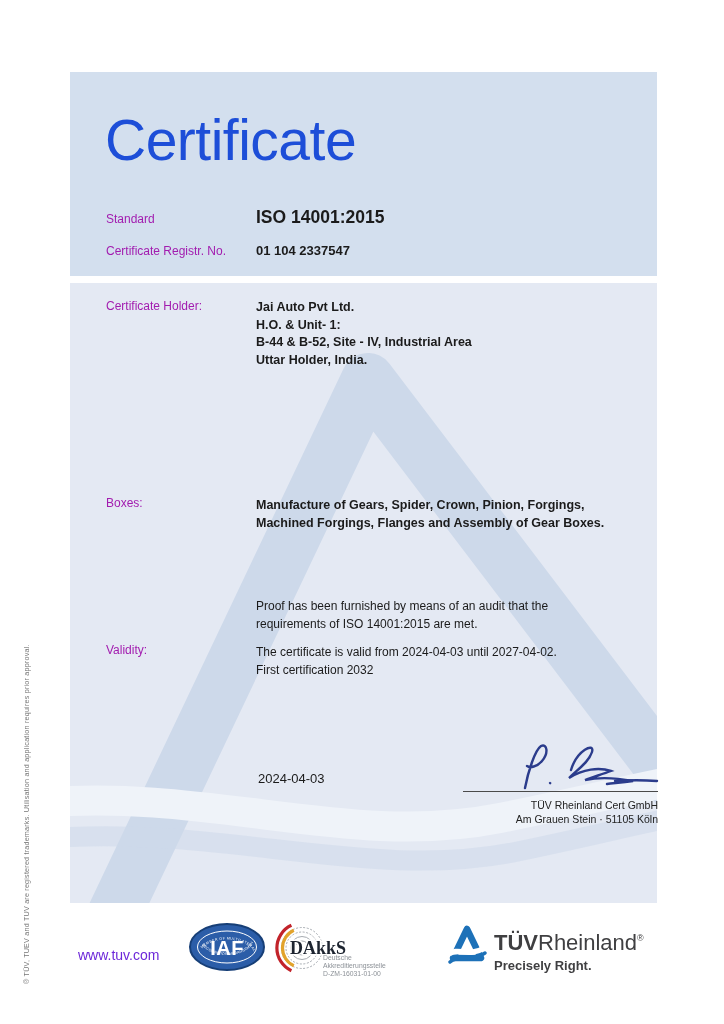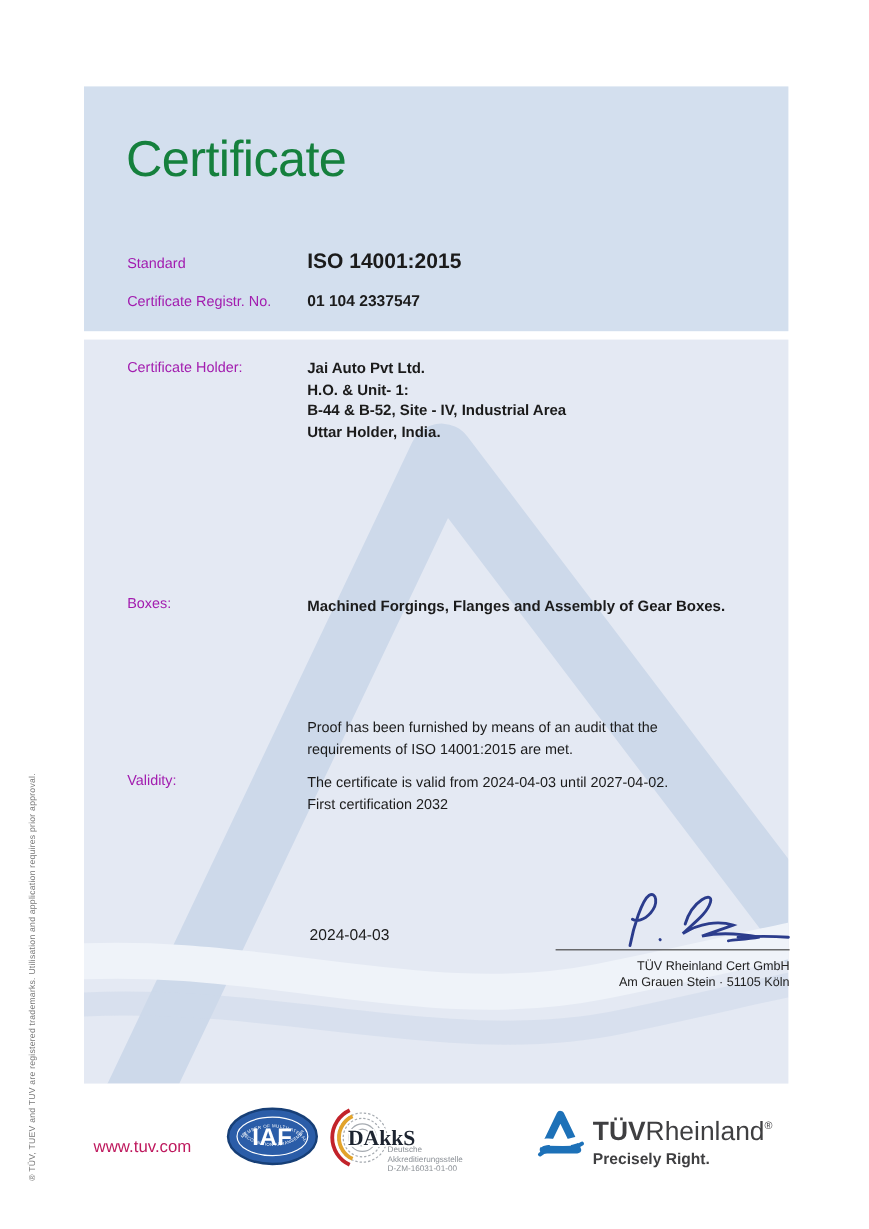--- a/index.html
+++ b/index.html
@@ -4,35 +4,35 @@
 <style>
   html,body{margin:0;padding:0;background:#fff;}
   #page{position:relative;width:724px;height:1024px;background:#fff;overflow:hidden;
         font-family:"Liberation Sans","DejaVu Sans",sans-serif;color:var(--text-dark,#1b1b1b);}
   .abs{position:absolute;}
   
   #header-block{left:70px;top:72px;width:587px;height:204px;background:var(--header-bg,#d3dfee);}
   #body-block{left:70px;top:283px;width:587px;height:620px;background:var(--body-bg,#e4e9f3);overflow:hidden;}
   .watermark{position:absolute;left:0;top:0;}
   
-  .title{left:105px;top:112px;font-size:42px;letter-spacing:-0.5px;color:#15803d;line-height:1;}
+  .title{left:105px;top:112px;font-size:57px;letter-spacing:-0.5px;color:#1d4ed8;line-height:1;}
   .lbl{left:106px;font-size:12px;color:#a21caf;}
   .val{left:256px;}
   .holder-lines,.scope-lines{font-size:12.5px;font-weight:bold;line-height:17.5px;}
   .scope-lines{line-height:18px;}
   .plain-lines{font-size:12px;line-height:18px;}
   .iso-val{top:207px;font-size:17.5px;font-weight:bold;}
   .reg-val{top:243px;font-size:13px;font-weight:bold;}
   .date{left:258px;top:771px;font-size:13px;}
   .sig-line{left:463px;top:791px;width:195px;height:1px;background:#4a4a4a;}
   .sig-org{left:420px;top:799px;width:238px;text-align:right;font-size:10.5px;line-height:13.5px;color:#222;}
   .side-note{left:22px;top:984px;transform-origin:0 0;transform:rotate(-90deg);
              font-size:7.2px;color:#777;white-space:nowrap;letter-spacing:0.2px;}
   
-  .website{left:78px;top:947px;font-size:14px;color:#be185d;}
+  .website{left:78px;top:947px;font-size:14px;color:#6d28d9;}
   .brand{left:494px;top:930px;font-size:22px;color:var(--footer-text,#3f3f41);white-space:nowrap;}
   .brand .bold-part{font-weight:bold;}
   .brand .reg-mark{font-size:9px;vertical-align:9px;}
   .tagline{left:494px;top:958px;font-size:13px;font-weight:bold;color:var(--footer-text,#3f3f41);}
   .dakks-name{font-family:"Liberation Serif","DejaVu Serif",serif;}
 </style>
 </head>
 <body>
 
 <div id="page">
@@ -57,20 +57,21 @@
   <div class="abs lbl" style="top:299px">Certificate Holder:</div>
   <div class="abs val holder-lines" style="top:299px">
     <div>Jai Auto Pvt Ltd.</div>
     <div>H.O. &amp; Unit- 1:</div>
     <div>B-44 &amp; B-52, Site - IV, Industrial Area</div>
     <div>Uttar Holder, India.</div>
   </div>
 
   <div class="abs lbl" style="top:496px">Boxes:</div>
   <div class="abs val scope-lines" style="top:496px">
+    <div>Manufacture of Gears, Spider, Crown, Pinion, Forgings,</div>
     <div>Machined Forgings, Flanges and Assembly of Gear Boxes.</div>
   </div>
 
   <div class="abs val plain-lines" style="top:597px">
     <div>Proof has been furnished by means of an audit that the</div>
     <div>requirements of ISO 14001:2015 are met.</div>
   </div>
 
   <div class="abs lbl" style="top:643px">Validity:</div>
   <div class="abs val plain-lines" style="top:643px">

